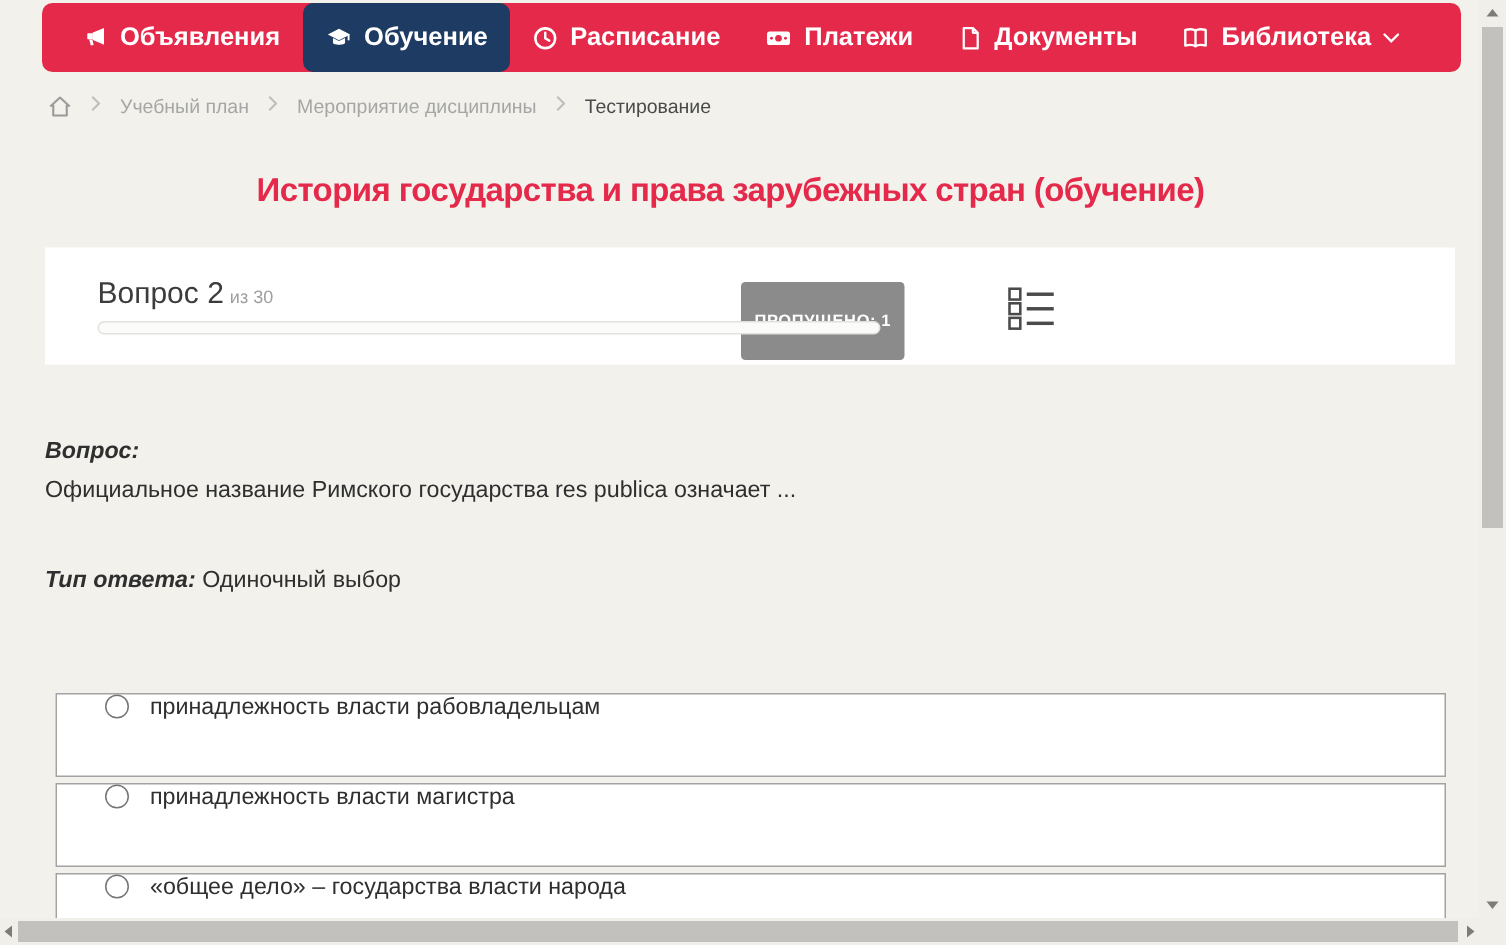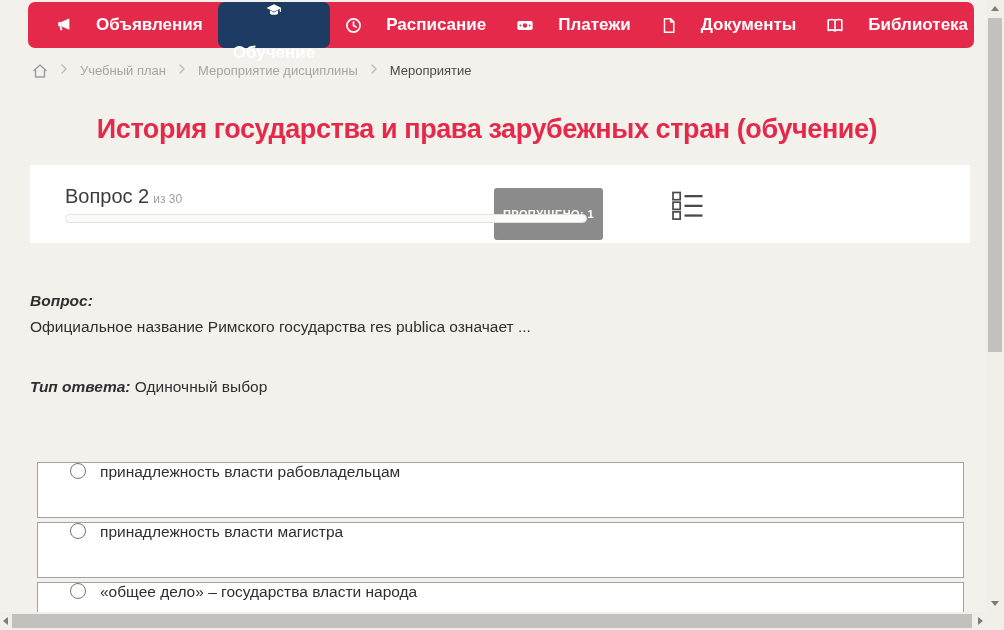--- a/index.html
+++ b/index.html
@@ -9,39 +9,39 @@
     font-family:"Liberation Sans", sans-serif;
     position:relative;
   }
   
   .navbar {
     position:absolute; left:28px; top:2px; width:946px; height:46px;
     background:#e5294a; border-radius:7px;
     display:flex; align-items:stretch; padding-left:12px;
   }
   .nav-item {
-    display:flex; align-items:center; gap:24px; padding:0 15px;
+    display:flex; align-items:center; gap:8px; padding:0 15px;
     color:#fff; font-weight:bold; font-size:17px; white-space:nowrap;
     cursor:pointer; border-radius:7px;
   }
-  .nav-item.active { background:#1d3b63;flex-direction:column; }
+  .nav-item.active { background:#1d3b63; }
   .nav-item svg { display:block; flex:none; }
   
   .breadcrumb {
     position:absolute; left:32px; top:63px; height:18px;
     display:flex; align-items:flex-start; gap:12px;
     font-size:13px; color:#a6a6a6;
   }
   .crumb { color:#a6a6a6; }
   .crumb.current { color:#4a4a4a; }
   .crumb-sep { display:flex; align-items:center; }
   
   .page-title {
     position:absolute; left:0; right:30px; top:114px; text-align:center;
-    font-size:27px; font-weight:bold; color:#e5294a; letter-spacing:-0.4px;
+    font-size:22px; font-weight:bold; color:#e5294a; letter-spacing:-0.4px;
   }
   
   .qcard {
     position:absolute; left:30px; top:165px; width:940px; height:78px;
     background:#ffffff;
   }
   .q-label {
     position:absolute; left:35px; top:20px; font-size:20px; color:#3c3c3c;
   }
   .q-counter { font-size:12px; color:#9e9e9e; margin-left:4px; }
@@ -209,21 +209,21 @@
       <svg width="8" height="12" viewBox="0 0 8 12">
         <path d="M1.5 1.5 L6 6 L1.5 10.5" fill="none" stroke="#bdbdbd" stroke-width="1.4"></path>
       </svg>
     </span>
   <span class="crumb">Мероприятие дисциплины</span>
   <span class="crumb-sep">
       <svg width="8" height="12" viewBox="0 0 8 12">
         <path d="M1.5 1.5 L6 6 L1.5 10.5" fill="none" stroke="#bdbdbd" stroke-width="1.4"></path>
       </svg>
     </span>
-  <span class="crumb current">Мероприятие</span>
+  <span class="crumb current">Тестирование</span>
 </div>
 
 <h1 class="page-title">История государства и права зарубежных стран (обучение)</h1>
 
 <div class="qcard">
   <div class="q-label">
     <span>Вопрос 2</span><span class="q-counter">из 30</span>
   </div>
   <div class="skip-badge">ПРОПУЩЕНО: 1</div>
   <div class="progress-track">

